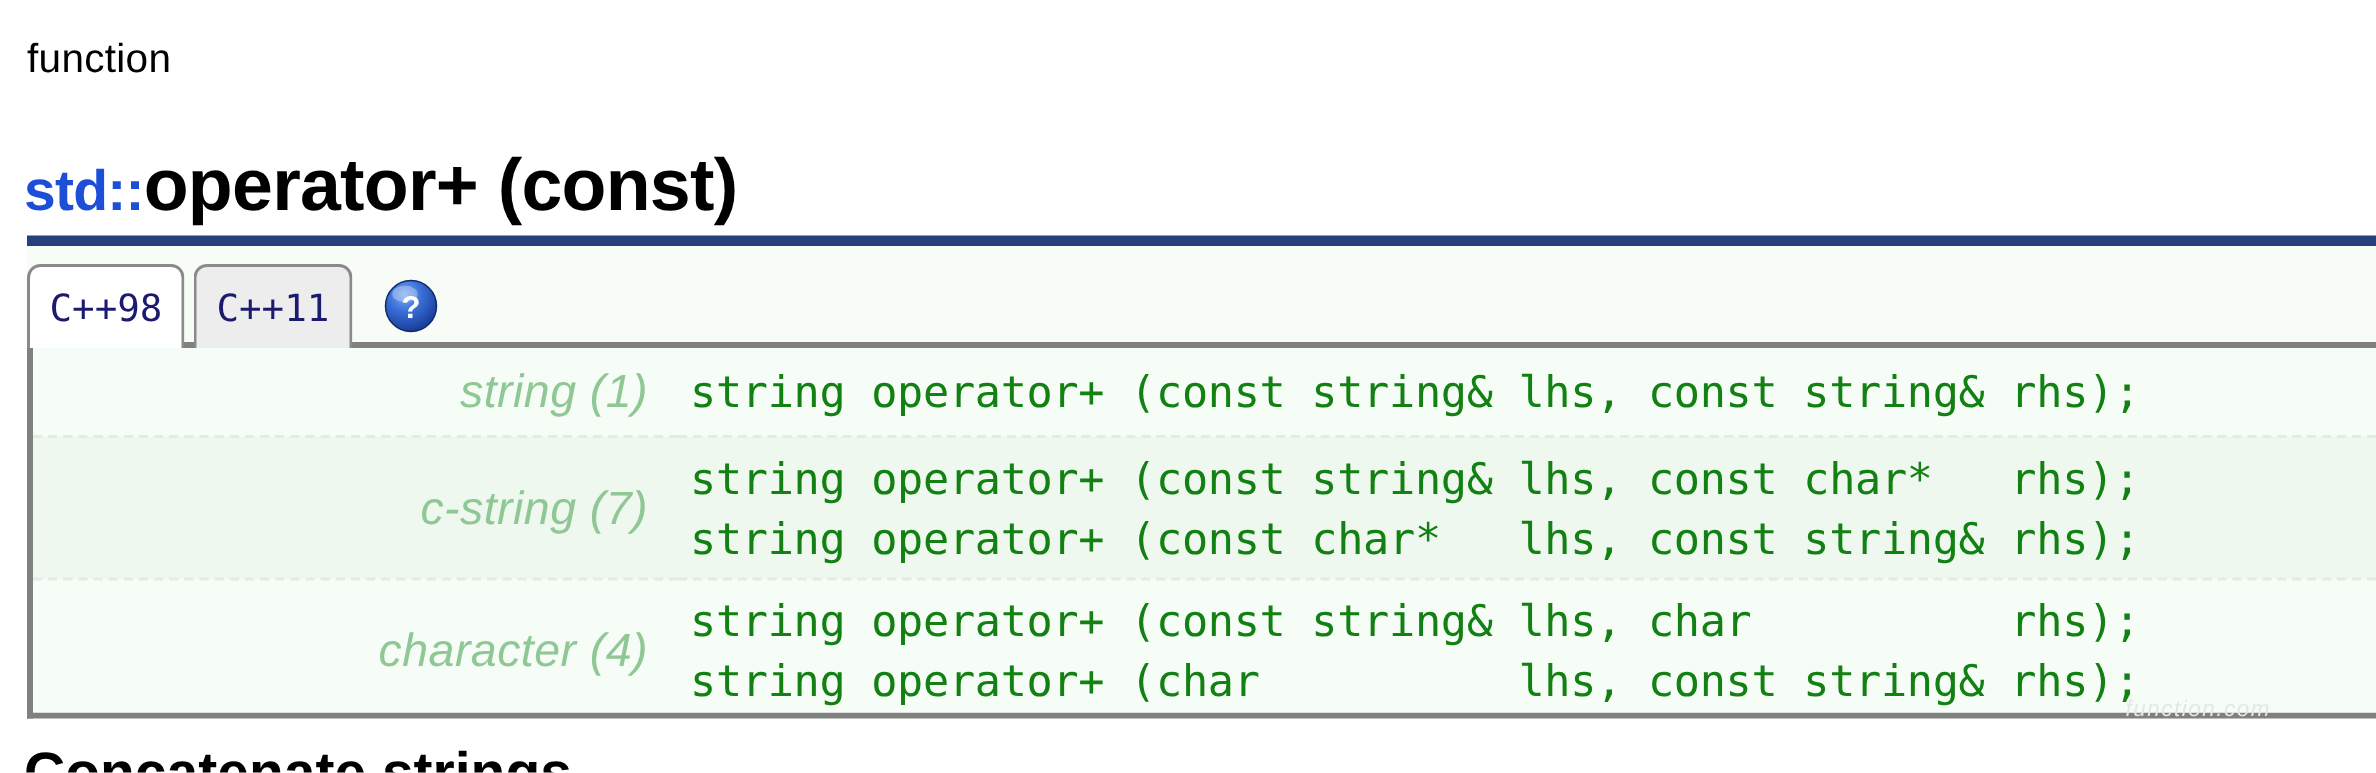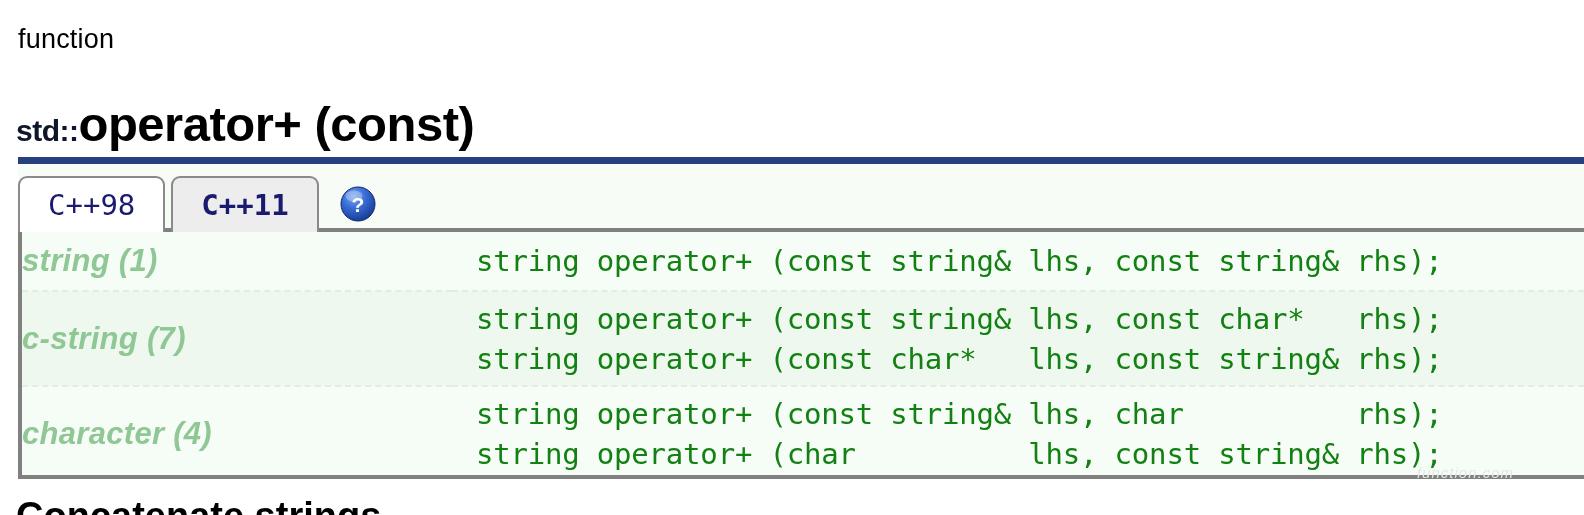--- a/index.html
+++ b/index.html
@@ -36,23 +36,23 @@
   }
 
   .title {
     position: absolute;
     left: 16px;
     top: 76px;
     line-height: 54px;
     white-space: nowrap;
   }
   .title .ns {
-    font-size: 30px;
+    font-size: 38px;
     font-weight: bold;
-    color: #0f172a;
+    color: #1d4ed8;
     vertical-align: baseline;
     letter-spacing: -0.5px;
   }
   .title .name {
     font-size: 49px;
     font-weight: bold;
     color: #000000;
     letter-spacing: -0.5px;
   }
 
@@ -82,41 +82,40 @@
     top: 2px;
     height: 66px;
     display: flex;
     align-items: flex-end;
   }
 
   .tab {
     position: relative;
     height: 56px;
     box-sizing: border-box;
-    padding: 0 28px;
+    padding: 0 13px;
     display: flex;
     align-items: center;
     border: 2px solid #8a8a8a;
     border-bottom: none;
     border-top-left-radius: 9px;
     border-top-right-radius: 9px;
     font-family: "DejaVu Sans Mono", monospace;
-    font-size: 29px;
+    font-size: 25px;
     color: #1a1a6e;
     line-height: 1;
     margin-right: 6px;
   }
   .tab.active {
     background: #ffffff;
     z-index: 3;
   }
   .tab.inactive {
     background: #ededed;
     z-index: 2;
-    font-weight: bold;
   }
 
   .help-icon {
     width: 38px;
     height: 38px;
     margin-left: 14px;
     margin-bottom: 9px;
     flex: 0 0 auto;
   }
 
@@ -150,43 +149,41 @@
   }
   .sigrow.plain {
     background: #f6fdf6;
   }
   .sigrow + .sigrow > td {
     border-top: 2px dashed #dfeedf;
   }
 
   .label-cell {
     width: 430px;
-    text-align: left;
+    text-align: right;
     padding-right: 20px !important;
     box-sizing: border-box;
     font-style: italic;
     font-size: 31px;
     color: #8fc795;
     white-space: nowrap;
     letter-spacing: 0.3px;
-    font-weight: bold;
   }
 
   .code-cell {
     padding-left: 8px !important;
   }
 
   .code-line {
     font-family: "DejaVu Sans Mono", monospace;
     font-size: 29px;
     line-height: 40px;
     color: #128012;
     white-space: pre;
     letter-spacing: -0.2px;
-    margin-left: 16px;
   }
 
   .r1 { height: 59px; }
   .r2 { height: 95px; }
   .r3 { height: 95px; }
 
   
   .watermark {
     position: absolute;
     right: 70px;

